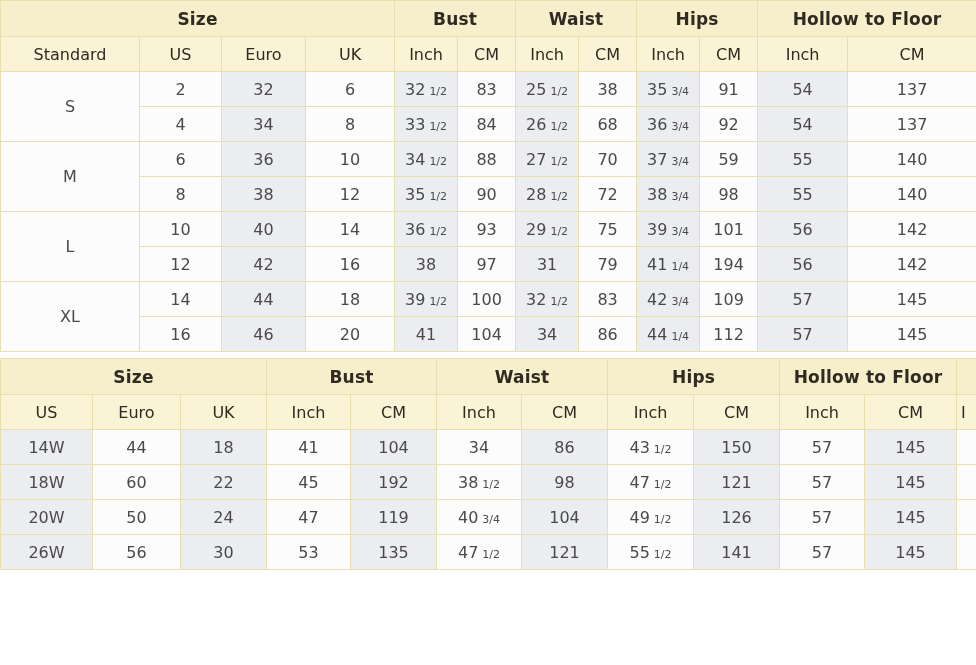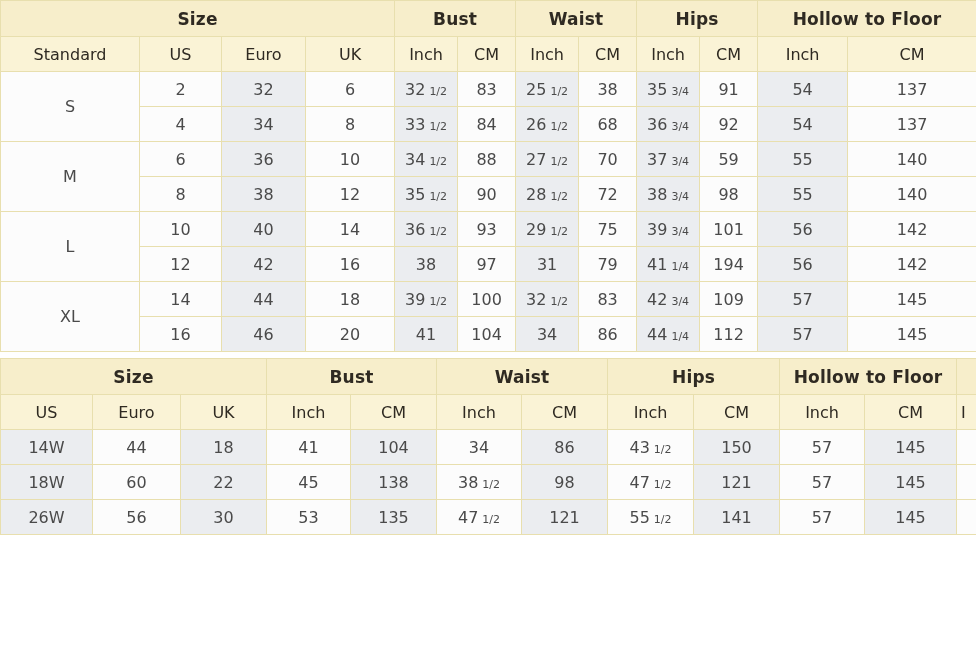--- a/index.html
+++ b/index.html
@@ -302,25 +302,39 @@
           <td class="shade">150</td>
           <td>57</td>
           <td class="shade">145</td>
           <td class="clipped"></td>
         </tr>
         <tr class="data-row">
           <td class="shade">18W</td>
           <td>60</td>
           <td class="shade">22</td>
           <td>45</td>
-          <td class="shade">138</td>
+          <td class="shade">192</td>
           <td>38<span class="frac">1/2</span></td>
           <td class="shade">98</td>
           <td>47<span class="frac">1/2</span></td>
           <td class="shade">121</td>
+          <td>57</td>
+          <td class="shade">145</td>
+          <td class="clipped"></td>
+        </tr>
+        <tr class="data-row">
+          <td class="shade">20W</td>
+          <td>50</td>
+          <td class="shade">24</td>
+          <td>47</td>
+          <td class="shade">119</td>
+          <td>40<span class="frac">3/4</span></td>
+          <td class="shade">104</td>
+          <td>49<span class="frac">1/2</span></td>
+          <td class="shade">126</td>
           <td>57</td>
           <td class="shade">145</td>
           <td class="clipped"></td>
         </tr>
         <tr class="data-row">
           <td class="shade">26W</td>
           <td>56</td>
           <td class="shade">30</td>
           <td>53</td>
           <td class="shade">135</td>

